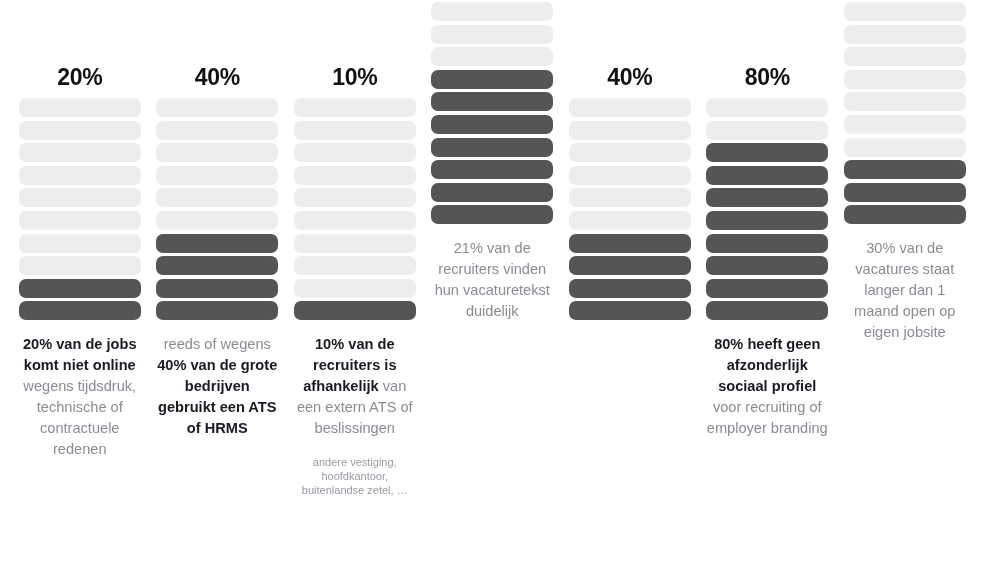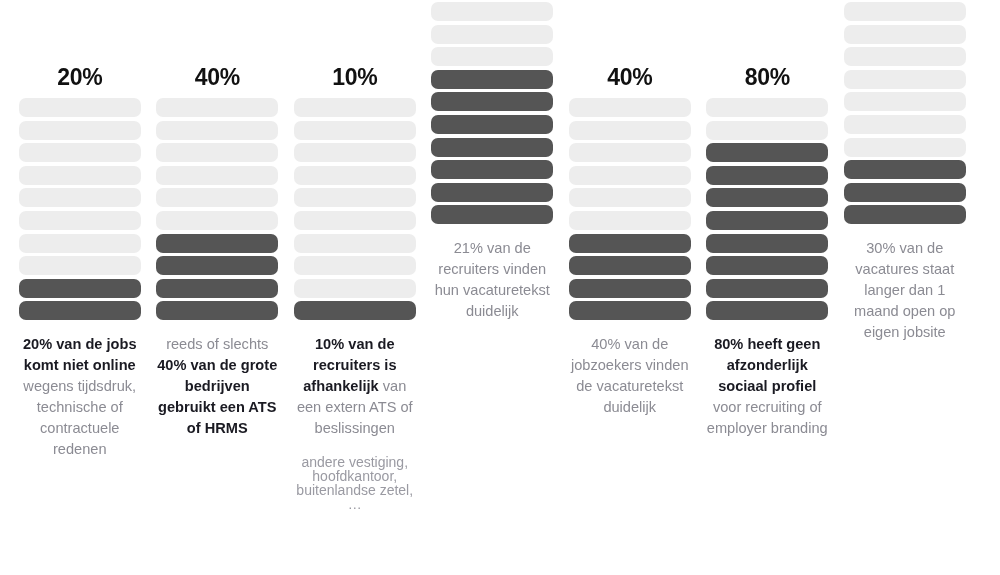--- a/index.html
+++ b/index.html
@@ -83,21 +83,21 @@
   .caption .spell {
     text-decoration-style: wavy;
     text-decoration-color: #e2464b;
     text-decoration-thickness: 1px;
     text-underline-offset: 2px;
   }
   .footnote {
     width: 128px;
     margin-top: 16px;
     text-align: center;
-    font-size: 14px;
+    font-size: 11px;
     line-height: 14px;
     color: #9a9aa2;
   }
   .caption.tight { line-height: 21px; }
 </style>
 </head>
 <body>
 
 <div id="board">
   <div class="columns" id="columns-root">
@@ -124,21 +124,21 @@
           <div class="seg"></div>
           <div class="seg"></div>
           <div class="seg"></div>
           <div class="seg"></div>
           <div class="seg"></div>
           <div class="seg filled"></div>
           <div class="seg filled"></div>
           <div class="seg filled"></div>
           <div class="seg filled"></div>
         </div>
-        <div class="caption tight"><span>reeds of slechts </span><span class="hl">40% van de grote bedrijven gebruikt een ATS of </span><span class="hl spell">HRMS</span></div>
+        <div class="caption tight"><span>reeds of wegens </span><span class="hl">40% van de grote bedrijven gebruikt een ATS of </span><span class="hl spell">HRMS</span></div>
       </div>
       <div class="column">
         <div class="pct-label">10%</div>
         <div class="bar-stack">
           <div class="seg"></div>
           <div class="seg"></div>
           <div class="seg"></div>
           <div class="seg"></div>
           <div class="seg"></div>
           <div class="seg"></div>
@@ -172,21 +172,20 @@
           <div class="seg"></div>
           <div class="seg"></div>
           <div class="seg"></div>
           <div class="seg"></div>
           <div class="seg"></div>
           <div class="seg filled"></div>
           <div class="seg filled"></div>
           <div class="seg filled"></div>
           <div class="seg filled"></div>
         </div>
-        <div class="caption tight"><span>40% van de jobzoekers vinden de vacaturetekst duidelijk</span></div>
       </div>
       <div class="column">
         <div class="pct-label">80%</div>
         <div class="bar-stack">
           <div class="seg"></div>
           <div class="seg"></div>
           <div class="seg filled"></div>
           <div class="seg filled"></div>
           <div class="seg filled"></div>
           <div class="seg filled"></div>

